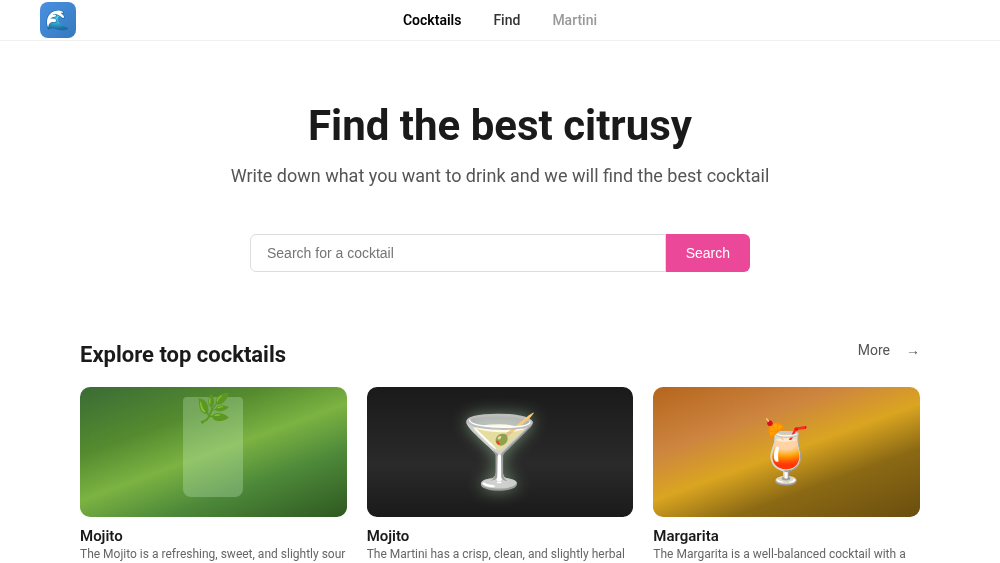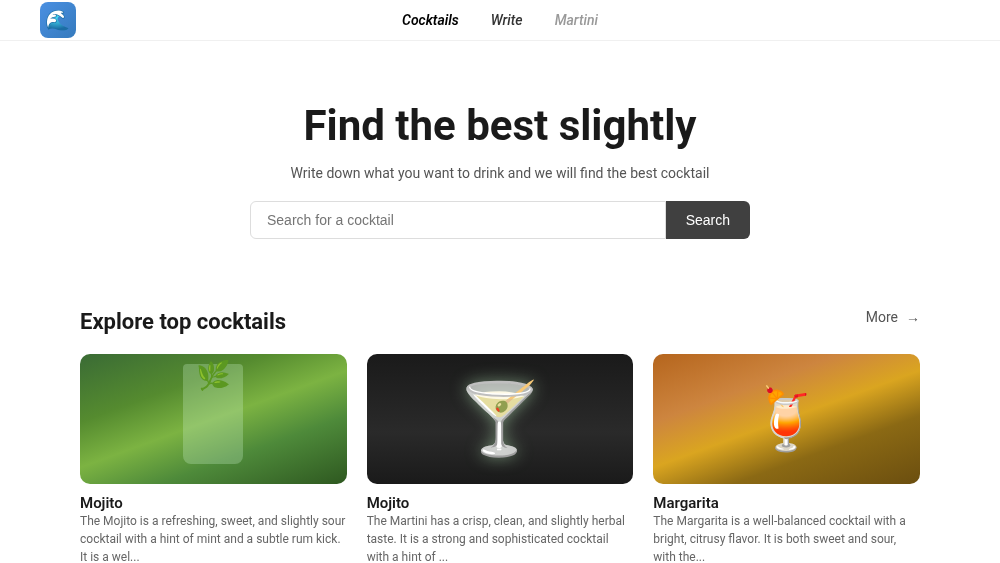--- a/index.html
+++ b/index.html
@@ -45,21 +45,20 @@
       display: flex;
       gap: 32px;
       align-items: center;
     }
     .nav-item {
       font-size: 14px;
       color: #333;
       cursor: pointer;
       text-decoration: none;
       font-weight: 500;
-      font-style: italic;
     }
     .nav-item.active {
       font-weight: 600;
       color: #000;
     }
     .nav-item.muted {
       color: #999;
     }
 
     
@@ -68,23 +67,23 @@
       padding: 60px 20px 40px;
     }
     .hero-title {
       font-size: 42px;
       font-weight: 700;
       color: #1a1a1a;
       margin-bottom: 14px;
       line-height: 1.2;
     }
     .hero-subtitle {
-      font-size: 14px;
+      font-size: 18px;
       color: #555;
-      margin-bottom: 20px;
+      margin-bottom: 48px;
     }
 
     
     .search-bar {
       display: flex;
       justify-content: space-between;
       gap: 0;
       max-width: 500px;
       margin: 0 auto;
     }
@@ -93,21 +92,21 @@
       padding: 10px 16px;
       border: 1px solid #ddd;
       border-radius: 6px 0 0 6px;
       font-size: 14px;
       color: #999;
       outline: none;
       background: #fff;
     }
     .search-button {
       padding: 10px 20px;
-      background: #404040;
+      background: #ec4899;
       color: #fff;
       border: none;
       border-radius: 0 6px 6px 0;
       font-size: 14px;
       font-weight: 500;
       cursor: pointer;
     }
 
     
     .explore-section {
@@ -123,21 +122,21 @@
       font-size: 22px;
       font-weight: 700;
       color: #1a1a1a;
     }
     .more-link {
       font-size: 14px;
       color: #555;
       cursor: pointer;
       display: flex;
       align-items: center;
-      gap: 8px;
+      gap: 16px;
     }
 
     
     .cocktail-grid {
       display: grid;
       grid-template-columns: repeat(3, 1fr);
       gap: 20px;
     }
     .cocktail-card {
       cursor: pointer;
@@ -219,27 +218,27 @@
 <body>
 
 <header>
   <div class="logo-area">
     <div class="logo-icon">
       <span>🌊</span>
     </div>
   </div>
   <nav>
     <a class="nav-item active">Cocktails</a>
-    <a class="nav-item">Write</a>
+    <a class="nav-item">Find</a>
     <a class="nav-item muted">Martini</a>
   </nav>
 </header>
 
 <section class="hero">
-  <h1 class="hero-title">Find the best slightly</h1>
+  <h1 class="hero-title">Find the best citrusy</h1>
   <p class="hero-subtitle">Write down what you want to drink and we will find the best cocktail</p>
   <div class="search-bar">
     <input class="search-input" type="text" placeholder="Search for a cocktail" style="">
     <button class="search-button">Search</button>
   </div>
 </section>
 
 <section class="explore-section">
   <div class="explore-header">
     <h2 class="explore-title">Explore top cocktails</h2>

